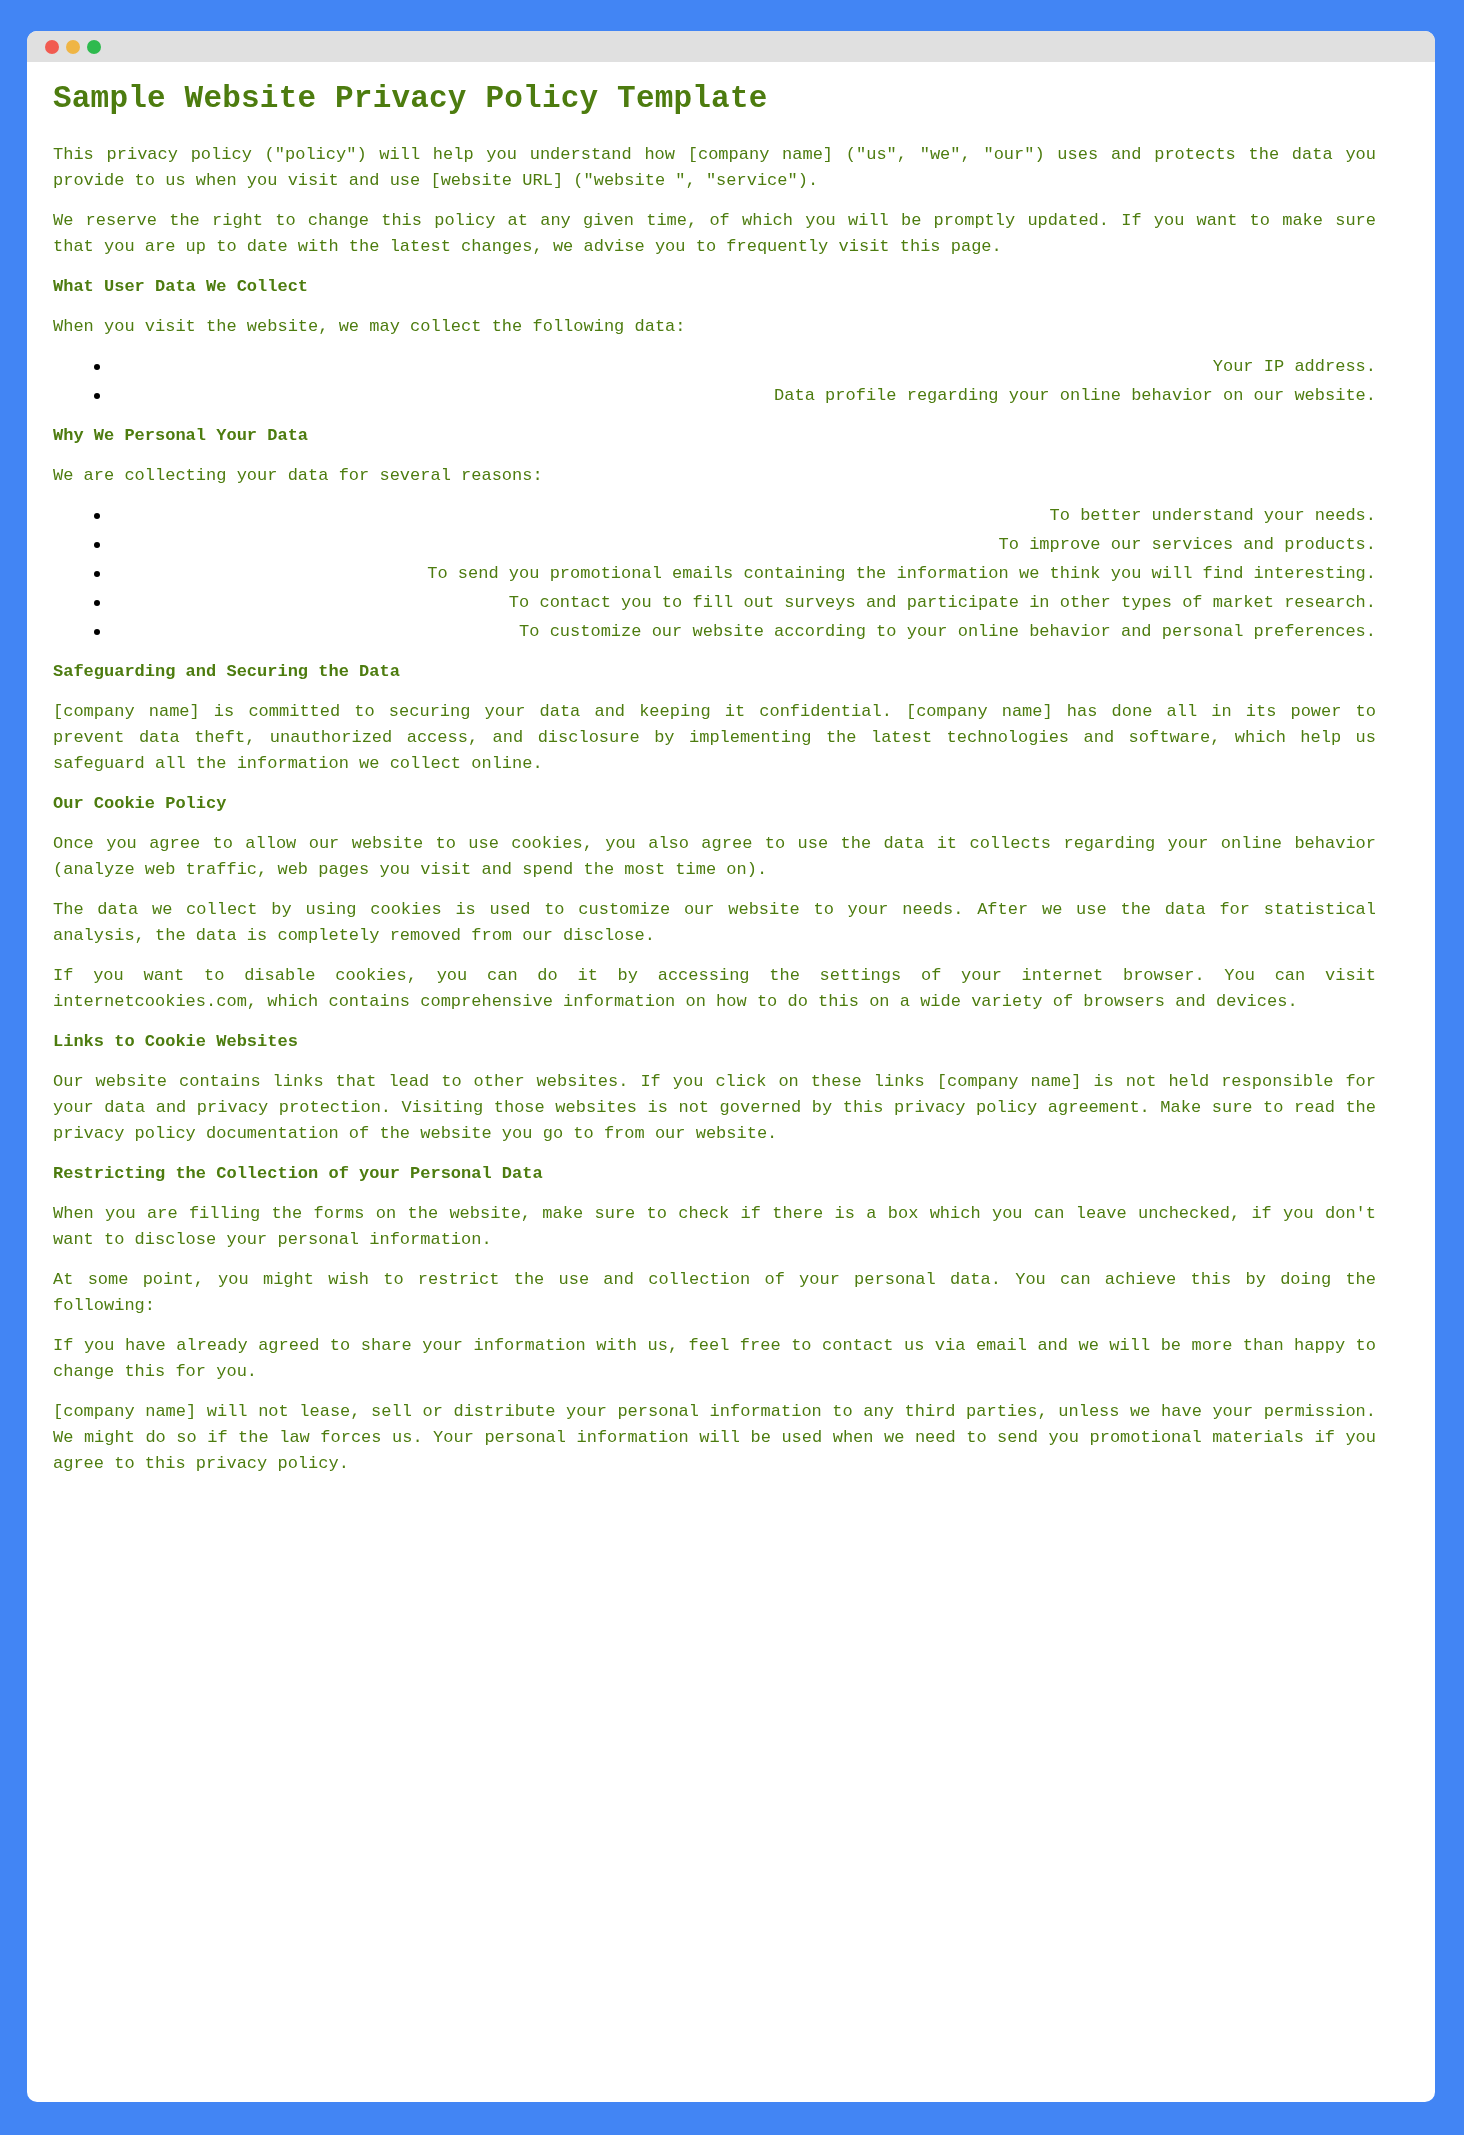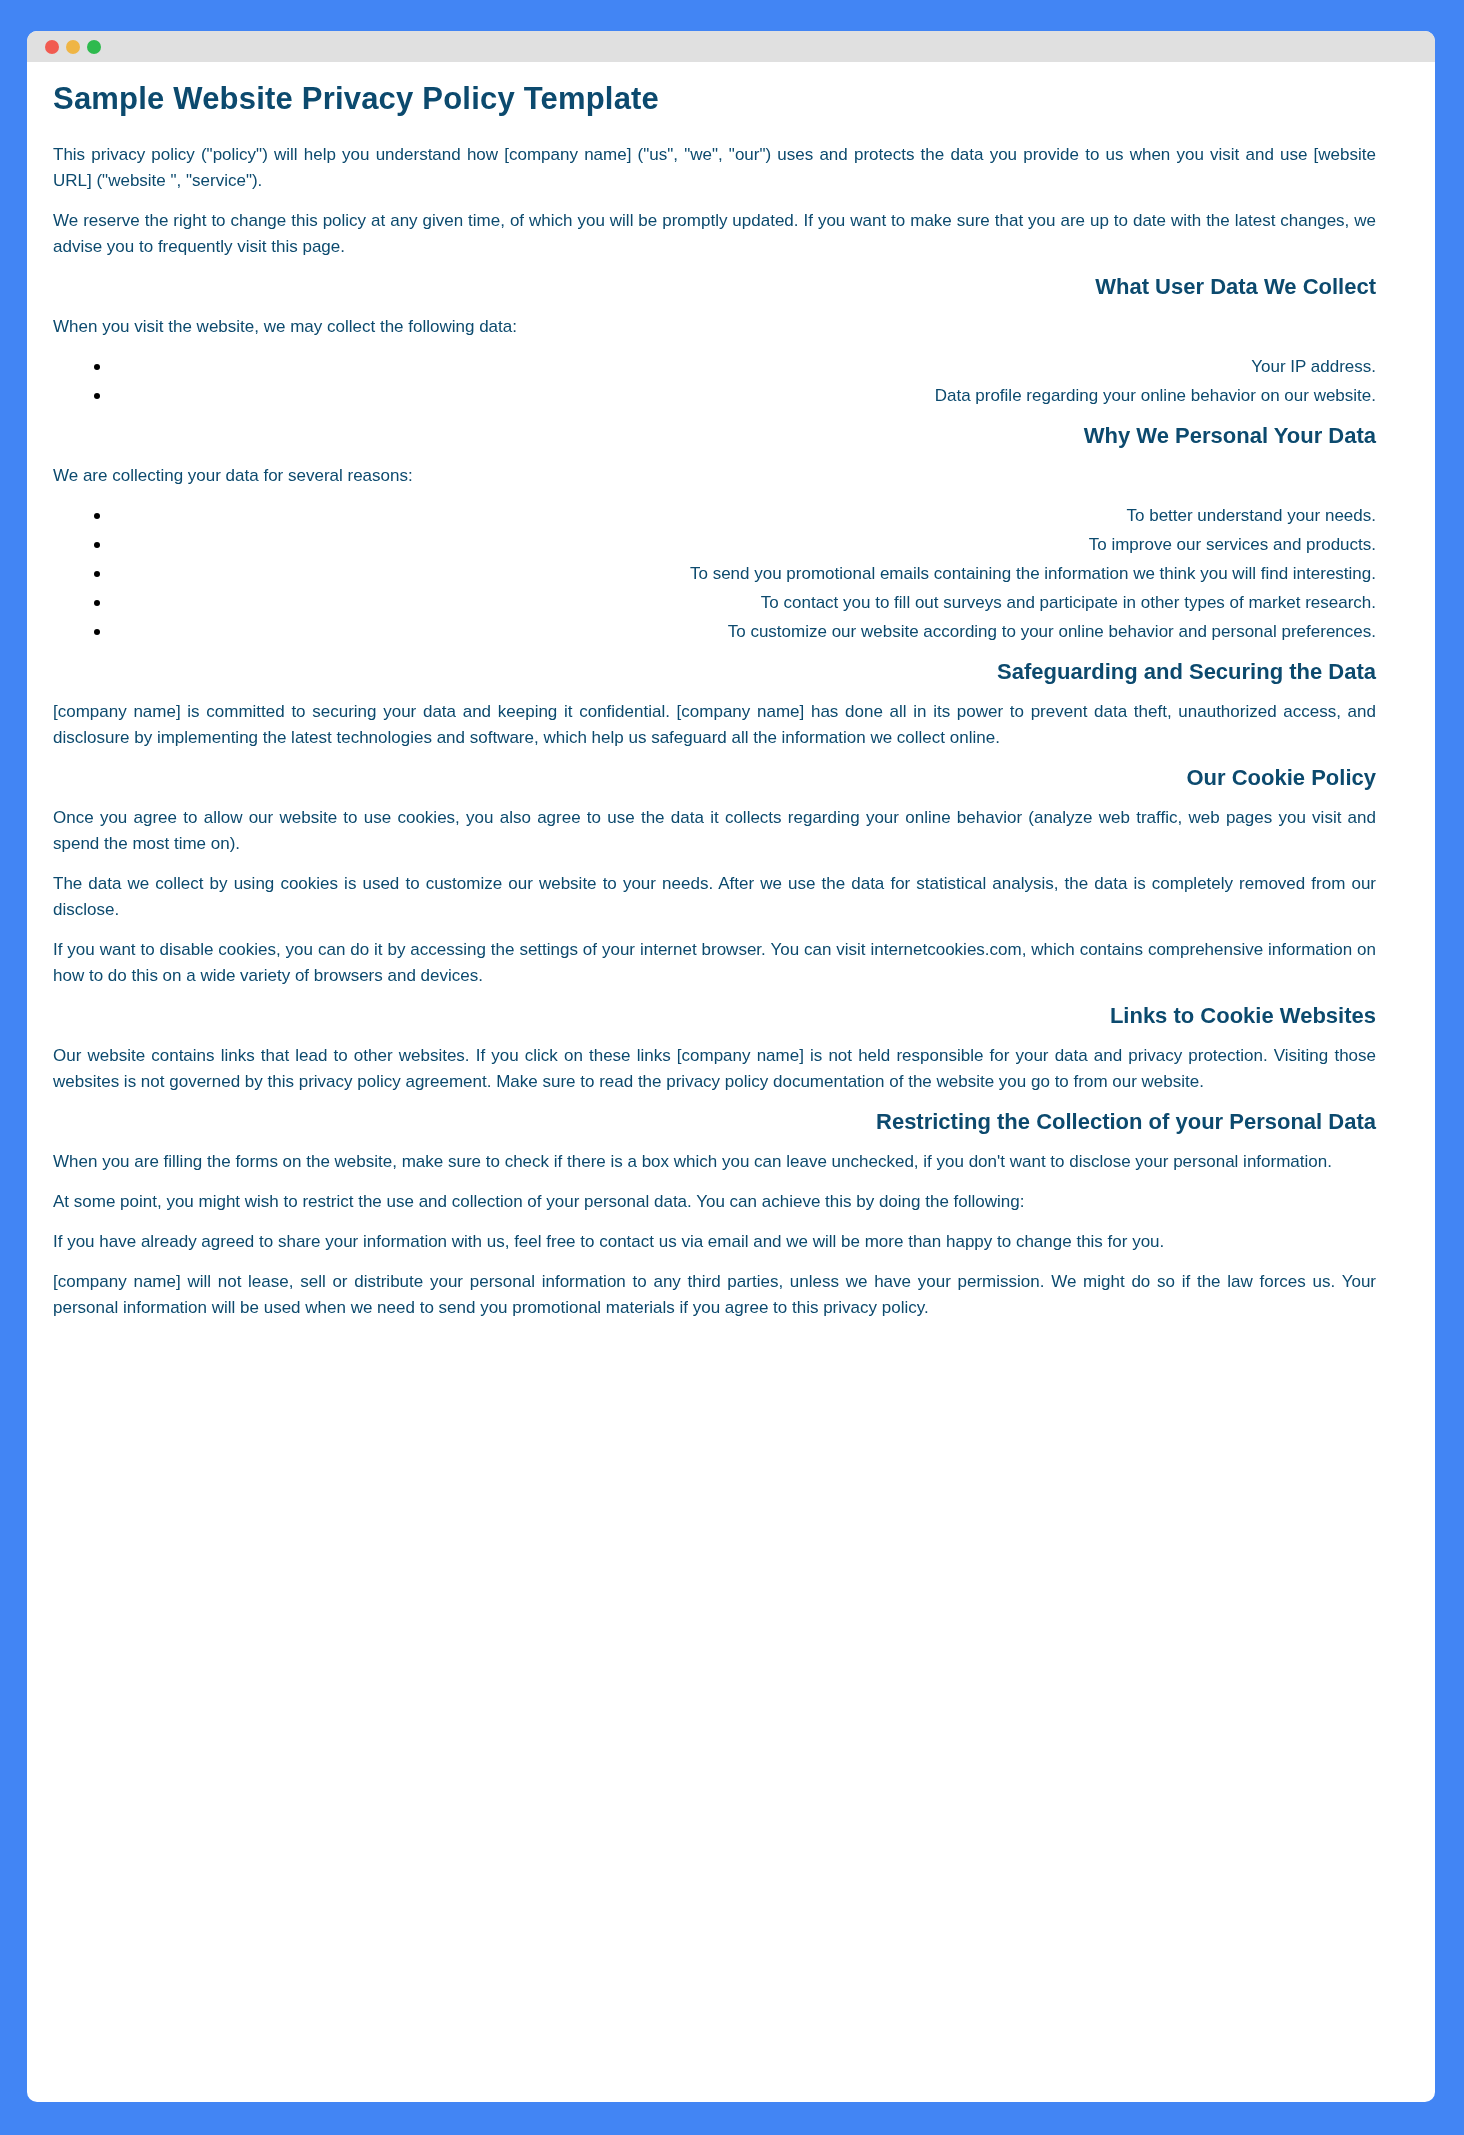--- a/index.html
+++ b/index.html
@@ -43,25 +43,24 @@
     line-height: 42px;
     letter-spacing: 0.2px;
   }
   .document p {
     font-size: 17px;
     line-height: 26px;
     margin: 0 0 14px 0;
     text-align: justify;
   }
   .document h2 {
-    font-size: 22px;
+    font-size: 17px;
     font-weight: bold;
     margin: 0 0 14px 0;
     line-height: 26px;
-    text-align: right;
   }
   .document ul {
     list-style: none;
     margin: 0 0 14px 0;
     padding: 0;
   }
   .document li {
     font-size: 17px;
     line-height: 26px;
     margin: 0 0 3px 0;
@@ -83,21 +82,21 @@
 </head>
 <body style="background: rgb(66, 133, 244);">
 
 <div class="window" style="background: rgb(255, 255, 255);">
   <div class="titlebar" style="background: rgb(224, 224, 224);">
 
   <span class="dot" style="background: rgb(241, 91, 81);"></span>
       <span class="dot" style="background: rgb(239, 181, 69);"></span>
       <span class="dot" style="background: rgb(46, 186, 78);"></span>
     </div>
-  <div class="document" style="color: #0c4a6e;">
+  <div class="document" style="color: #4d7c0f; font-family: Liberation Mono, monospace;">
     <h1>Sample Website Privacy Policy Template</h1>
     <div>
 
     <p>This privacy policy ("policy") will help you understand how [company name] ("us", "we", "our") uses and protects the data you provide to us when you visit and use [website URL] ("website ", "service").</p>
         <p>We reserve the right to change this policy at any given time, of which you will be promptly updated. If you want to make sure that you are up to date with the latest changes, we advise you to frequently visit this page.</p>
         <h2>What User Data We Collect</h2>
         <p>When you visit the website, we may collect the following data:</p>
         <ul>
           <li>Your IP address.</li>
           <li>Data profile regarding your online behavior on our website.</li>

